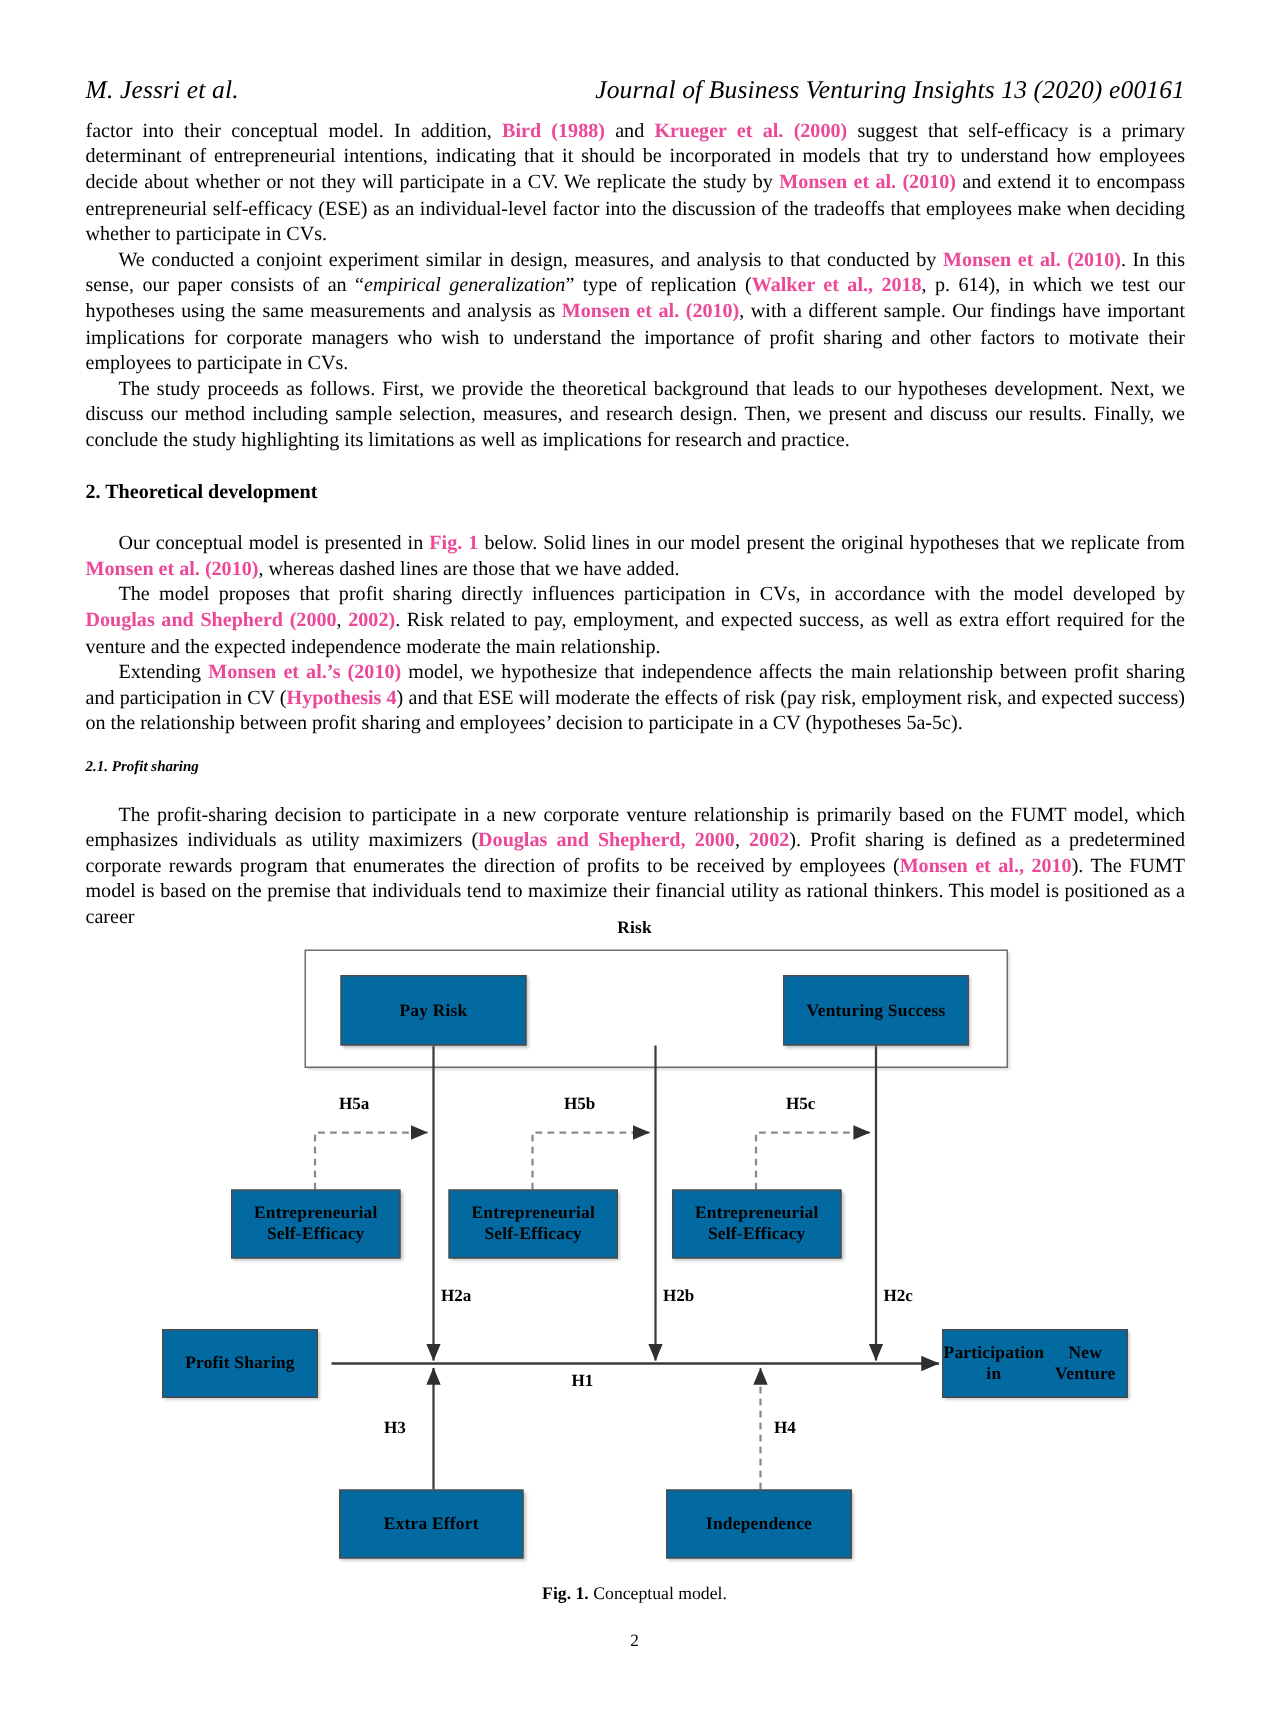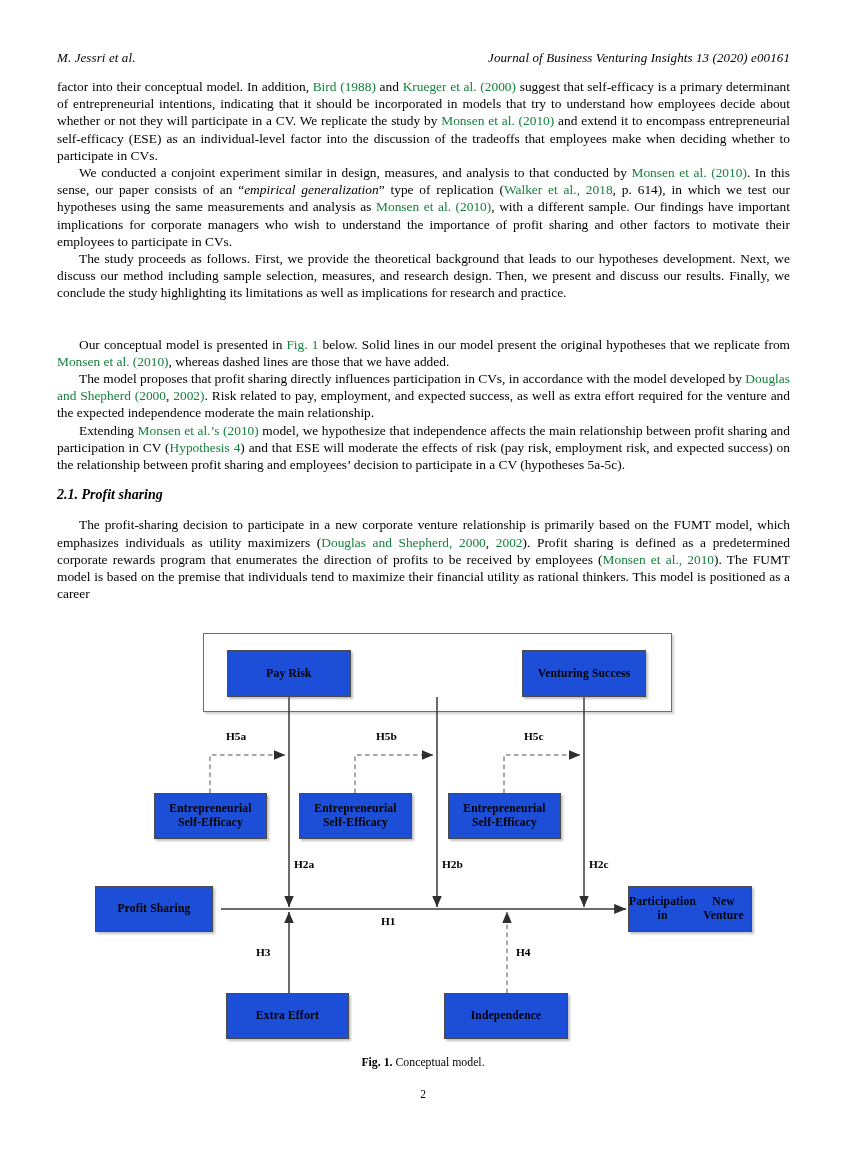--- a/index.html
+++ b/index.html
@@ -25,21 +25,21 @@
   
   .runhead {
     position: absolute;
     left: 57px;
     top: 50px;
     width: 733px;
     display: flex;
     justify-content: space-between;
     align-items: baseline;
     font-style: italic;
-    font-size: 13px;
+    font-size: 17px;
     letter-spacing: .1px;
   }
   .runhead .left  { white-space: nowrap; }
   .runhead .right { white-space: nowrap; }
 
   
   .col {
     position: absolute;
     left: 57px;
     top: 78px;
@@ -48,32 +48,32 @@
   p.para {
     margin: 0;
     text-align: justify;
     text-justify: inter-word;
     font-size: 13.4px;
     line-height: 17.2px;
     text-indent: 22px;
     hyphens: none;
   }
   p.para.noind { text-indent: 0; }
-  .ref { color: #15803d; }
+  .ref { color: #ec4899; font-weight: bold; }
   .ital { font-style: italic; }
 
   h2.sec {
     margin: 0;
     font-size: 13.4px;
     font-weight: bold;
     line-height: 17.2px;
   }
   h3.subsec {
     margin: 0;
-    font-size: 14px;
+    font-size: 10px;
     font-weight: bold;
     font-style: italic;
     line-height: 17.2px;
   }
   .gap-lg { height: 17px; }
   .gap-md { height: 13px; }
 
   
   .figure {
     position: absolute;
@@ -85,21 +85,21 @@
   .fig-canvas {
     position: absolute;
     left: 0; top: 0;
     width: 846px;
     height: 470px;
   }
   .node {
     position: absolute;
     box-sizing: border-box;
     border: 1.4px solid #4a4a4a;
-    background: #1d4ed8;
+    background: #0369a1;
     box-shadow: 1.5px 1.5px 2px rgba(120,120,120,.45);
     display: flex;
     align-items: center;
     justify-content: center;
     text-align: center;
     font-weight: bold;
     font-size: 11.6px;
     line-height: 14px;
     letter-spacing: .15px;
     z-index: 3;
@@ -159,20 +159,21 @@
 
   <div class="col">
 
     <p class="para noind"><span>factor into their conceptual model. In addition, </span><span class="ref">Bird (1988)</span><span> and </span><span class="ref">Krueger et al. (2000)</span><span> suggest that self-efficacy is a primary determinant of entrepreneurial intentions, indicating that it should be incorporated in models that try to understand how employees decide about whether or not they will participate in a CV. We replicate the study by </span><span class="ref">Monsen et al. (2010)</span><span> and extend it to encompass entrepreneurial self-efficacy (ESE) as an individual-level factor into the discussion of the tradeoffs that employees make when deciding whether to participate in CVs.</span></p>
 
     <p class="para"><span>We conducted a conjoint experiment similar in design, measures, and analysis to that conducted by </span><span class="ref">Monsen et al. (2010)</span><span>. In this sense, our paper consists of an “</span><span class="ital">empirical generalization</span><span>” type of replication (</span><span class="ref">Walker et al., 2018</span><span>, p. 614), in which we test our hypotheses using the same measurements and analysis as </span><span class="ref">Monsen et al. (2010)</span><span>, with a different sample. Our findings have important implications for corporate managers who wish to understand the importance of profit sharing and other factors to motivate their employees to participate in CVs.</span></p>
 
     <p class="para">The study proceeds as follows. First, we provide the theoretical background that leads to our hypotheses development. Next, we discuss our method including sample selection, measures, and research design. Then, we present and discuss our results. Finally, we conclude the study highlighting its limitations as well as implications for research and practice.</p>
 
     <div class="gap-lg"></div>
+    <h2 class="sec">2.  Theoretical development</h2>
     <div class="gap-lg"></div>
 
     <p class="para"><span>Our conceptual model is presented in </span><span class="ref">Fig. 1</span><span> below. Solid lines in our model present the original hypotheses that we replicate from </span><span class="ref">Monsen et al. (2010)</span><span>, whereas dashed lines are those that we have added.</span></p>
 
     <p class="para"><span>The model proposes that profit sharing directly influences participation in CVs, in accordance with the model developed by </span><span class="ref">Douglas and Shepherd (2000</span><span>, </span><span class="ref">2002)</span><span>. Risk related to pay, employment, and expected success, as well as extra effort required for the venture and the expected independence moderate the main relationship.</span></p>
 
     <p class="para"><span>Extending </span><span class="ref">Monsen et al.’s (2010)</span><span> model, we hypothesize that independence affects the main relationship between profit sharing and participation in CV (</span><span class="ref">Hypothesis 4</span><span>) and that ESE will moderate the effects of risk (pay risk, employment risk, and expected success) on the relationship between profit sharing and employees’ decision to participate in a CV (hypotheses 5a-5c).</span></p>
 
     <div class="gap-md"></div>
     <h3 class="subsec">2.1.  Profit sharing</h3>
@@ -205,20 +206,21 @@
 
         <line x1="507" y1="393" x2="507" y2="312" stroke="#8a8a8a" stroke-width="1.5" stroke-dasharray="4.5,3.5" marker-end="url(#ah-dash)"></line>
 
         <path d="M 210,193 L 210,155 L 285,155" fill="none" stroke="#8a8a8a" stroke-width="1.5" stroke-dasharray="4.5,3.5" marker-end="url(#ah-dash)"></path>
 
         <path d="M 355,193 L 355,155 L 433,155" fill="none" stroke="#8a8a8a" stroke-width="1.5" stroke-dasharray="4.5,3.5" marker-end="url(#ah-dash)"></path>
 
         <path d="M 504,193 L 504,155 L 580,155" fill="none" stroke="#8a8a8a" stroke-width="1.5" stroke-dasharray="4.5,3.5" marker-end="url(#ah-dash)"></path>
       </svg>
 
+      <div class="fig-label" style="left:0; top:12px; width:846px; text-align:center;">Risk</div>
 
       <div class="group-box" style="left:203px; top:33px; width:469px; height:79px;"></div>
 
       <div class="node" style="left:227px; top:50px; width:124px; height:47px;">
           <span>Pay Risk</span>
         </div>
       <div class="node" style="left:522px; top:50px; width:124px; height:47px;">
           <span>Venturing Success</span>
         </div>
 
@@ -236,21 +238,21 @@
       </div>
       <div class="node" style="left:448px; top:193px; width:113px; height:46px; flex-direction:column;">
         <span>Entrepreneurial</span>
         <span>Self-Efficacy</span>
       </div>
 
       <div class="h-label" style="left:294px; top:258px;">H2a</div>
       <div class="h-label" style="left:442px; top:258px;">H2b</div>
       <div class="h-label" style="left:589px; top:258px;">H2c</div>
 
-      <div class="node" style="left:95px; top:286px; width:118px; height:46px;">
+      <div class="node" style="left:108px; top:286px; width:104px; height:46px;">
           <span>Profit Sharing</span>
         </div>
       <div class="node" style="left:628px; top:286px; width:124px; height:46px; ">
         <span>Participation in</span>
         <span>New Venture</span>
       </div>
 
       <div class="h-label" style="left:381px; top:315px;">H1</div>
       <div class="h-label" style="left:256px; top:346px;">H3</div>
       <div class="h-label" style="left:516px; top:346px;">H4</div>

